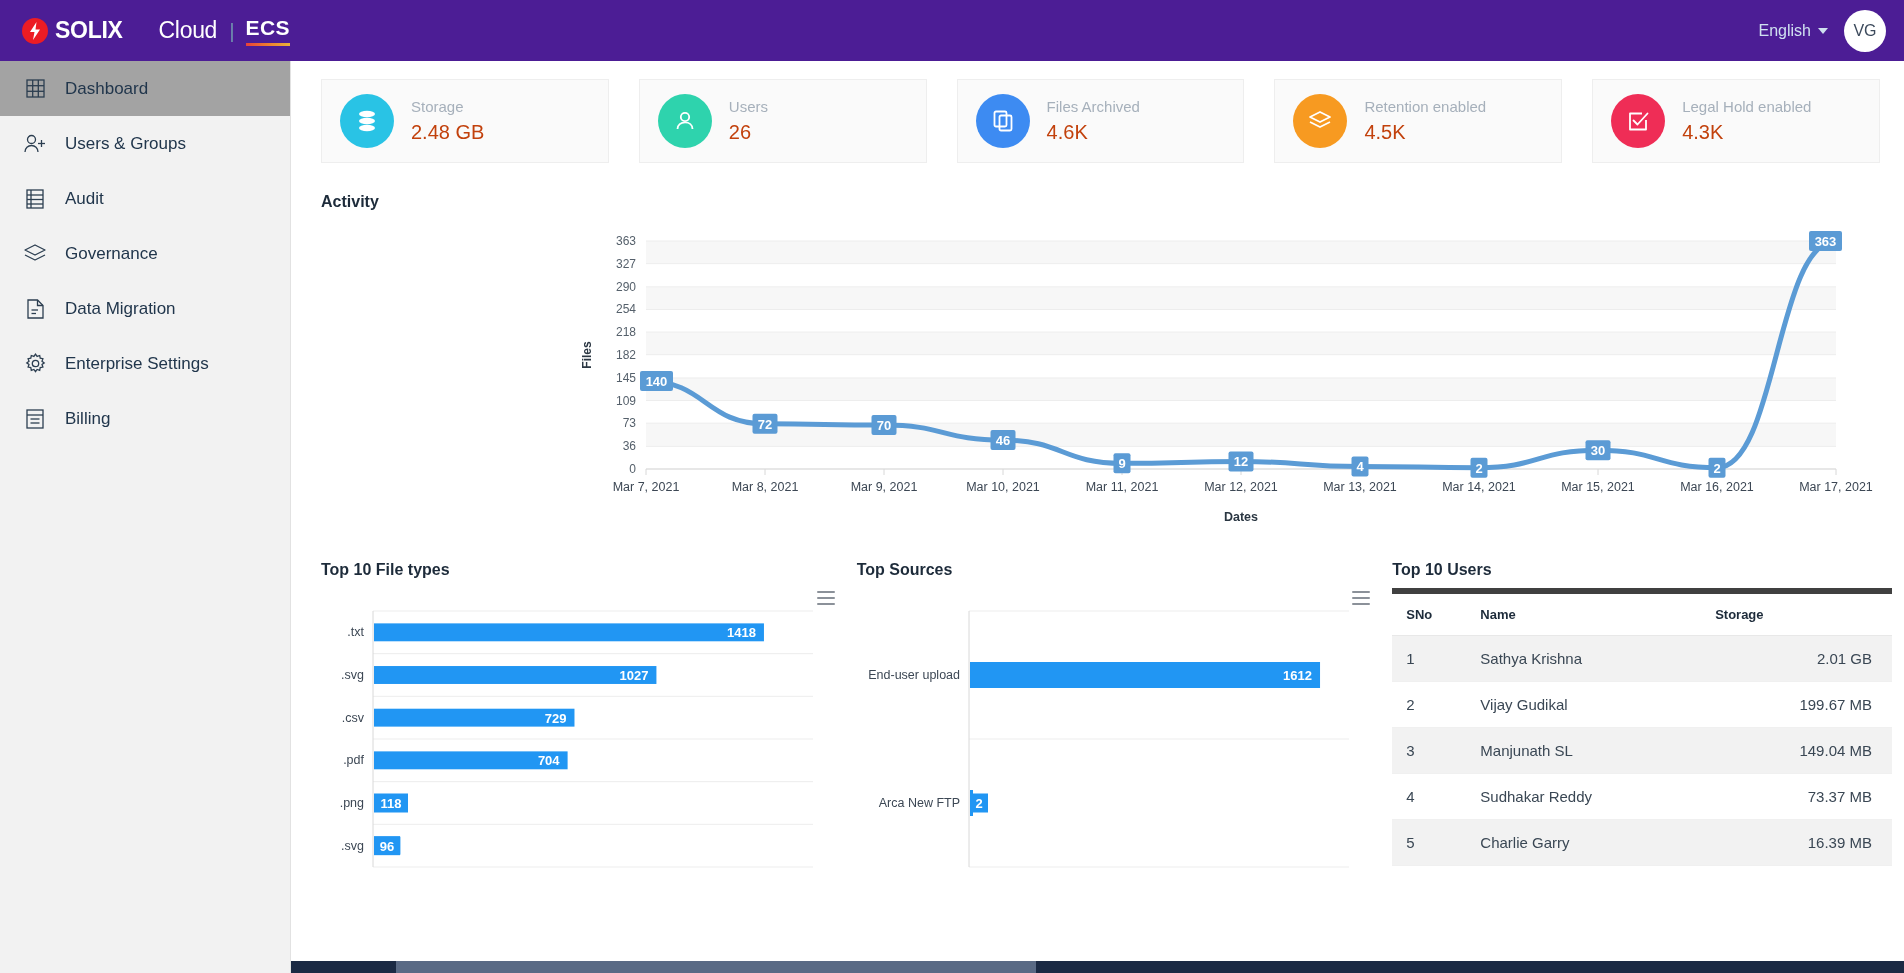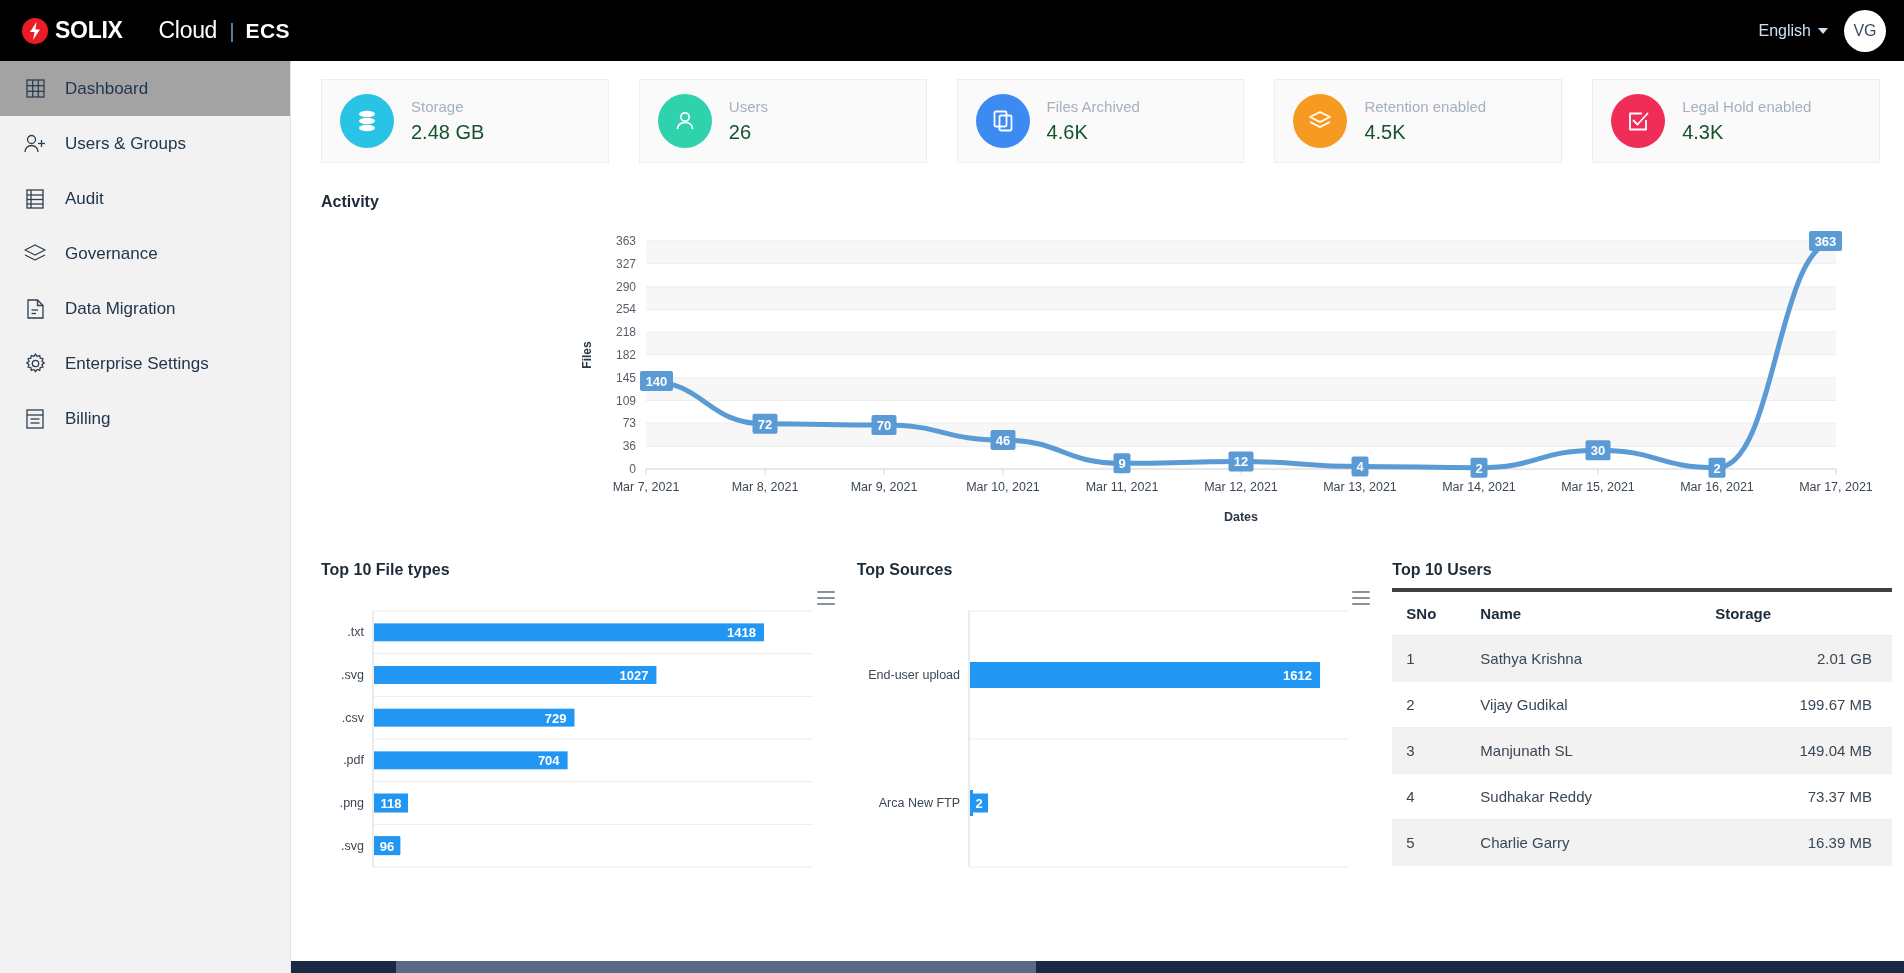--- a/index.html
+++ b/index.html
@@ -7,41 +7,41 @@
     width: 1904px; height: 973px;
     font-family: "Liberation Sans", sans-serif;
     background: #ffffff;
     overflow: hidden;
   }
   body { position: relative; }
 
   
   .topbar {
     position: absolute; top: 0; left: 0; width: 1904px; height: 61px;
-    background: #000000;
+    background: #4c1d95;
     display: flex; align-items: center;
     z-index: 20;
   }
   .brand { display: flex; align-items: center; margin-left: 22px; }
   .brand-bolt {
     width: 26px; height: 26px; border-radius: 50%;
     background: #ec1c24; position: relative; margin-right: 7px;
     display: flex; align-items: center; justify-content: center;
   }
   .brand-bolt svg { display:block; }
   .brand-solix {
     color: #ffffff; font-size: 23px; font-weight: 700; letter-spacing: -0.3px;
   }
   .brand-cloud {
     color: #ffffff; font-size: 23px; font-weight: 400; letter-spacing: -0.3px; margin-left: 36px;
   }
   .brand-sep {
     color: #6f8dae; font-size: 21px; font-weight: 300; margin: 0 11px 0 12px;
   }
-  .brand-ecs-wrap { display:flex; flex-direction:row; align-items:center; }
+  .brand-ecs-wrap { display:flex; flex-direction:column; align-items:center; }
   .brand-ecs {
     color: #ffffff; font-size: 21px; font-weight: 700; letter-spacing: 0.4px;
   }
   .brand-ecs-underline {
     width: 100%; height: 3px; margin-top: 3px;
     background: linear-gradient(90deg, #e8413a 0%, #ef7d2e 50%, #e8b23a 100%);
   }
   .topbar-right {
     margin-left: auto; display: flex; align-items: center; margin-right: 18px;
   }
@@ -97,21 +97,21 @@
     background: #fafafa; border: 1px solid #eeeeee;
     display: flex; align-items: center; padding-left: 18px;
   }
   .card-ico {
     width: 54px; height: 54px; border-radius: 50%;
     display: flex; align-items: center; justify-content: center;
     flex: 0 0 54px; margin-right: 17px;
   }
   .card-txt { display: flex; flex-direction: column; justify-content: center; }
   .card-label { font-size: 15px; color: #a6b0bb; line-height: 1.5; }
-  .card-value { font-size: 20px; color: #14532d; line-height: 1.4; }
+  .card-value { font-size: 20px; color: #c2410c; line-height: 1.4; }
 
   
   .sec-title {
     font-size: 16px; font-weight: 700; color: #1d2b3a;
     margin: 30px 0 0 30px;
   }
 
   
   .activity-wrap {
     position: relative; margin: 8px 0 0 0; width: 1613px; height: 330px;
@@ -132,22 +132,22 @@
     width: 18px; cursor: pointer;
   }
   .hamburger span {
     display: block; height: 2.4px; background: #8b9199; margin-bottom: 3.4px;
     border-radius: 1px;
   }
 
   
   .utable { width: 100%; border-collapse: collapse; margin-top: 9px; }
   .utable th {
-    font-size: 15px; font-weight: 700; color: #1d2b3a;
-    text-align: left; padding: 13px 8px; border-top: 4px solid #404040;
+    font-size: 13px; font-weight: 700; color: #1d2b3a;
+    text-align: left; padding: 13px 8px; border-top: 6px solid #404040;
     border-bottom: 1px solid #e8e8e8;
   }
   .utable td {
     font-size: 15px; color: #3a4754; padding: 14px 8px;
     border-bottom: 1px solid #f0f0f0;
   }
   .utable tr.alt td { background: #f2f2f2; }
   .col-sno { width: 80px; padding-left: 14px !important; }
   .col-name { }
   .col-storage { text-align: right; padding-right: 20px !important; }

